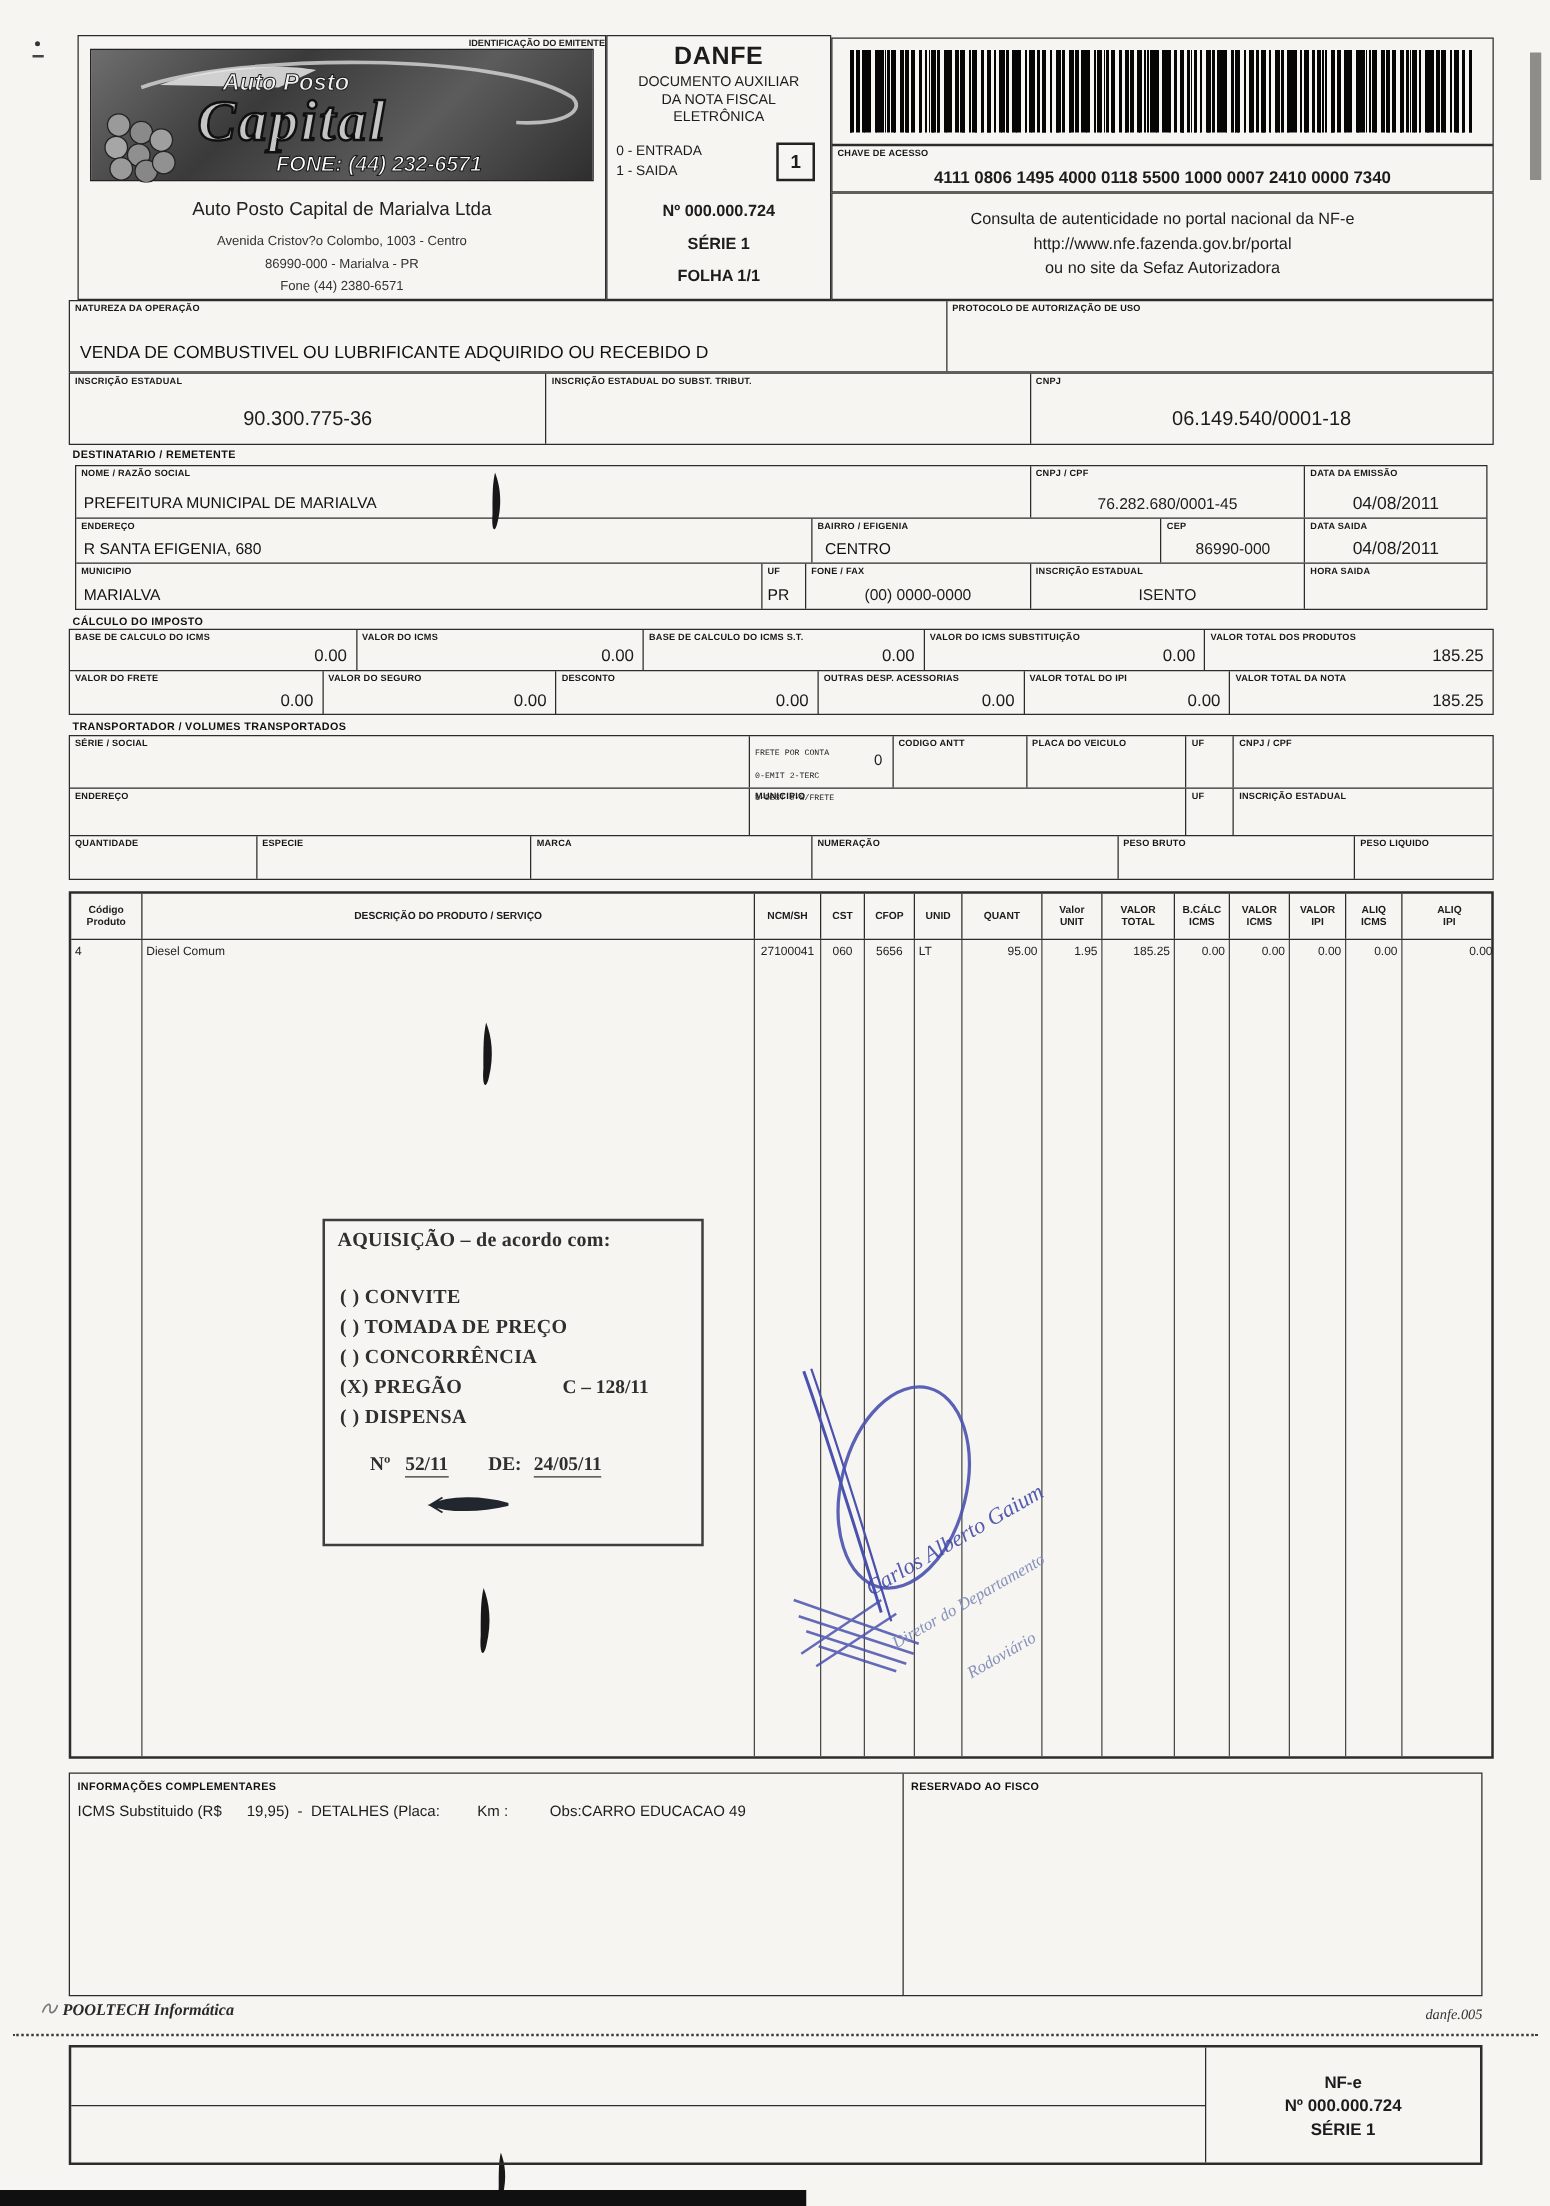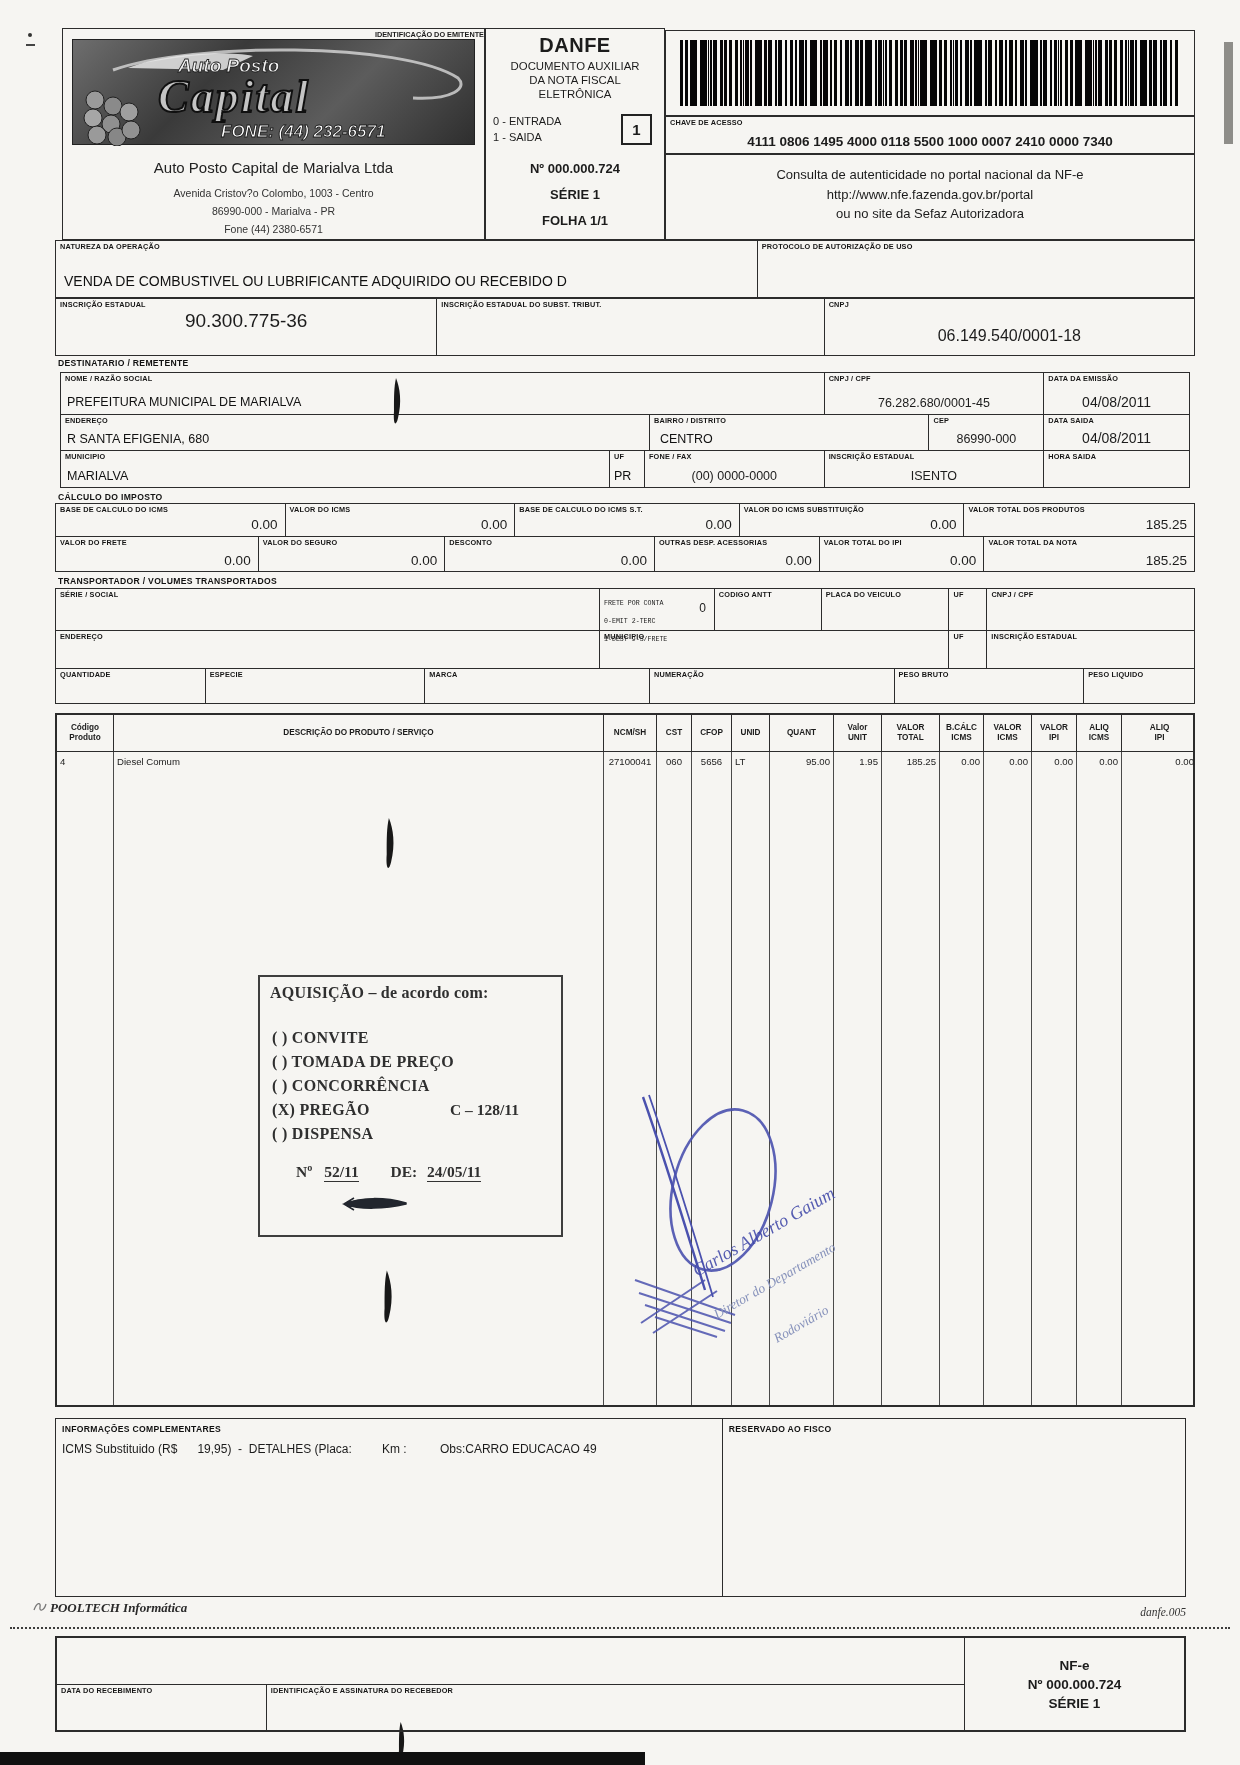--- a/index.html
+++ b/index.html
@@ -120,21 +120,21 @@
       <span class="val" style="position:absolute;left:8px;bottom:8px;font-size:14px;">VENDA DE COMBUSTIVEL OU LUBRIFICANTE ADQUIRIDO OU RECEBIDO D</span>
     </div>
     <div class="cell" style="width:437px;">
       <span class="lbl">PROTOCOLO DE AUTORIZAÇÃO DE USO</span>
     </div>
   </div>
 
   <div class="abs box row" style="left:55px;top:298px;width:1140px;height:58px;">
     <div class="cell" style="width:382px;">
       <span class="lbl">INSCRIÇÃO ESTADUAL</span>
-      <span class="vcent" style="font-size:19px;bottom:23px;">90.300.775-36</span>
+      <span class="vcent" style="font-size:16px;bottom:10px;">90.300.775-36</span>
     </div>
     <div class="cell" style="width:388px;">
       <span class="lbl">INSCRIÇÃO ESTADUAL DO SUBST. TRIBUT.</span>
     </div>
     <div class="cell" style="width:370px;">
       <span class="lbl">CNPJ</span>
       <span class="vcent" style="font-size:16px;bottom:10px;">06.149.540/0001-18</span>
     </div>
   </div>
 
@@ -153,21 +153,21 @@
         <span class="lbl">DATA DA EMISSÃO</span>
         <span class="vcent" style="font-size:14px;">04/08/2011</span>
       </div>
     </div>
     <div class="row" style="height:36px;border-bottom:1px solid #2c2c2c;">
       <div class="cell" style="width:590px;">
         <span class="lbl">ENDEREÇO</span>
         <span class="val" style="position:absolute;left:6px;bottom:4px;font-size:12.5px;">R SANTA EFIGENIA, 680</span>
       </div>
       <div class="cell" style="width:280px;">
-        <span class="lbl">BAIRRO / DISTRITO</span>
+        <span class="lbl">BAIRRO / EFIGENIA</span>
         <span class="val" style="position:absolute;left:10px;bottom:4px;font-size:12.5px;">CENTRO</span>
       </div>
       <div class="cell" style="width:115px;">
         <span class="lbl">CEP</span>
         <span class="vcent" style="font-size:12.5px;">86990-000</span>
       </div>
       <div class="cell" style="width:145px;">
         <span class="lbl">DATA SAIDA</span>
         <span class="vcent" style="font-size:14px;">04/08/2011</span>
       </div>
@@ -407,28 +407,20 @@
     <svg width="16" height="14" viewBox="0 0 16 14" style="vertical-align:top;margin-right:2px;">
         <path d="M2 10 C5 2 9 2 8 7 C7 12 12 11 14 4" fill="none" stroke="#777" stroke-width="1.3"></path>
       </svg><span>POOLTECH Informática</span>
   </div>
   <div class="abs serifit" style="right:54px;top:1606px;font-size:11.5px;color:#333;">danfe.005</div>
   <div class="abs dotline" style="left:10px;top:1627px;width:1220px;"></div>
 
   <div class="abs" style="left:55px;top:1636px;width:1131px;height:96px;border:2px solid #2c2c2c;display:flex;box-sizing:border-box;">
     <div style="width:908px;display:flex;flex-direction:column;box-sizing:border-box;border-right:1px solid #2c2c2c;">
       <div style="height:46px;border-bottom:1px solid #2c2c2c;"></div>
-      <div style="flex:1;display:flex;">
-        <div class="cell" style="width:210px;">
-          <span class="lbl">DATA DO RECEBIMENTO</span>
-        </div>
-        <div class="cell" style="width:698px;">
-          <span class="lbl">IDENTIFICAÇÃO E ASSINATURA DO RECEBEDOR</span>
-        </div>
-      </div>
     </div>
     <div style="flex:1;display:flex;flex-direction:column;align-items:center;justify-content:center;gap:4px;font-weight:700;font-size:13.5px;">
       <span>NF-e</span>
       <span>Nº 000.000.724</span>
       <span>SÉRIE 1</span>
     </div>
   </div>
 
   <div class="abs" style="left:0;top:1752px;width:645px;height:13px;background:#101010;"></div>
 </div>

